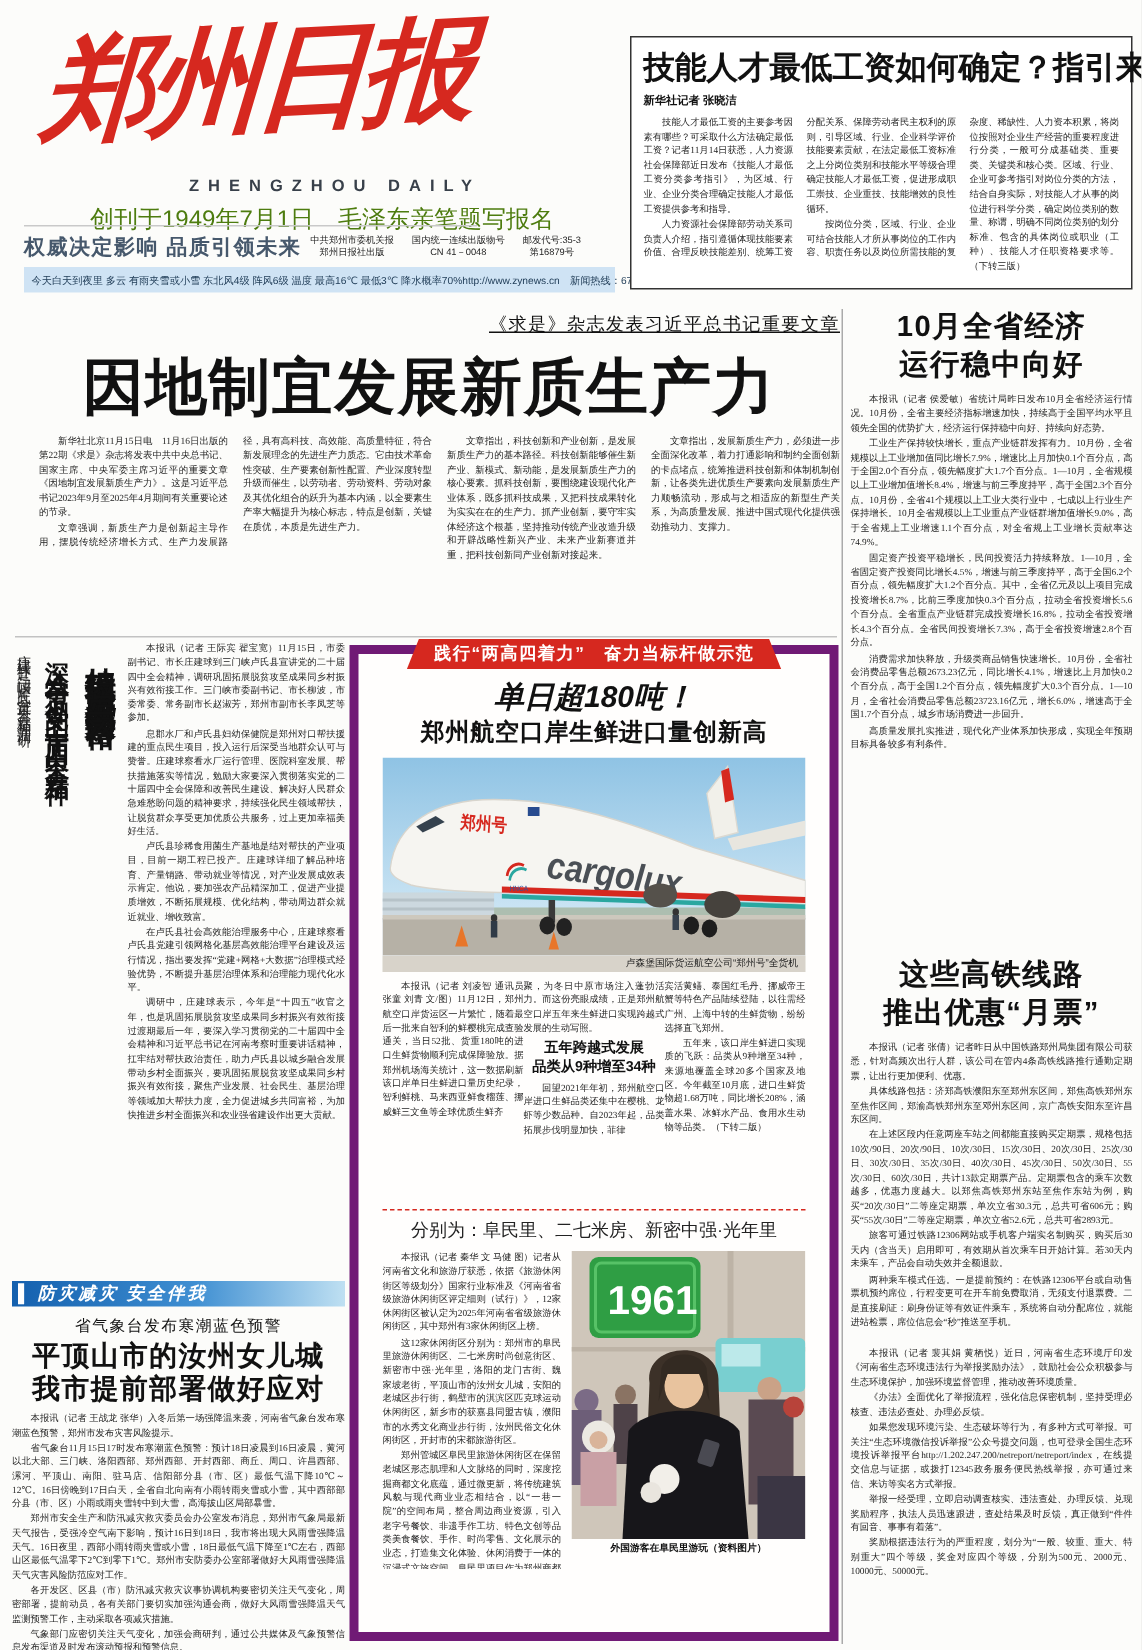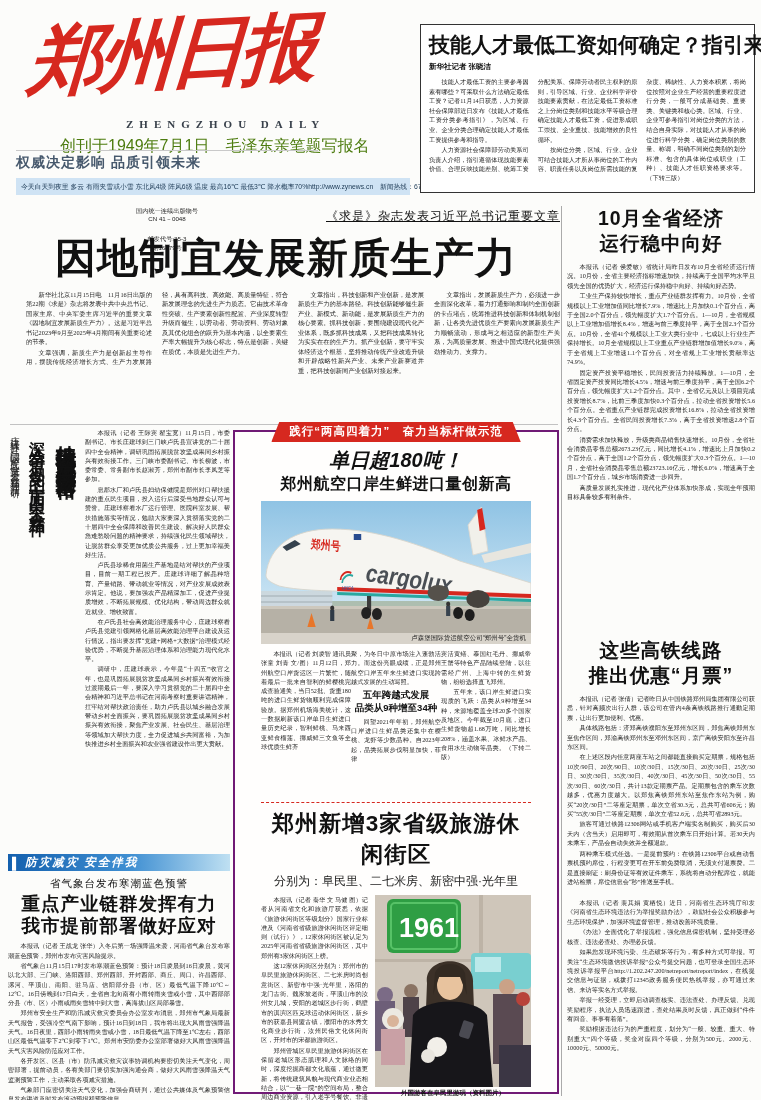--- a/index.html
+++ b/index.html
@@ -9,25 +9,25 @@
     background: #fcfcfa; overflow: hidden;
     font-family: "Liberation Sans", "DejaVu Sans", sans-serif; color:#111;
   }
   .bodytext { font-family: "Liberation Serif", "DejaVu Serif", serif; text-align: justify; color:#1d1d1d; }
   .bodytext p { text-indent: 2em; margin: 0 0 1px 0; }
   .cont p:first-child { text-indent: 0; }
 
   
   .logo { position:absolute; left:28px; top:16px; font-size:76px; line-height:1; font-weight:bold;
           color:#d6281f; font-style:italic; transform: rotate(-3deg) skewX(-6deg); letter-spacing:-5px; }
-  .logo-en { position:absolute; left:126px; top:118px; font-size:11px; font-weight:bold; letter-spacing:6px; color:#38404a;font-family:Liberation Serif, serif; }
+  .logo-en { position:absolute; left:126px; top:118px; font-size:11px; font-weight:bold; letter-spacing:6px; color:#38404a; }
   .founding { position:absolute; left:60px; top:136px; font-size:16px; color:#4d7c0f; }
 
   .slogan-row { position:absolute; left:16px; top:150px; width:302px; height:26px;
-                display:flex; gap:6px; border-top:1px solid #c9c9c9; padding-top:3px;flex-direction:column;}
+                display:flex; align-items:center; gap:6px; border-top:1px solid #c9c9c9; padding-top:3px;}
   .slogan { font-size:14px; font-weight:bold; color:#46586c; letter-spacing:1px; white-space:nowrap; }
   .pubcol { display:flex; flex-direction:column; line-height:1.35; text-align:center; font-size:6.2px; color:#222; white-space:nowrap;}
   .sepline { width:1px; height:15px; background:#999; }
 
   .weather { position:absolute; left:16px; top:178px; width:394px; height:17px; background:#cfe3f4;
              display:flex; align-items:center; justify-content:space-between; font-size:6.8px; color:#1d3a55; padding:0 5px; white-space:nowrap;}
 
   .datebox { position:absolute; left:323px; top:22px; width:92px; height:154px; border:1px solid #666;
              background:#fff; display:flex; flex-direction:column; align-items:center; padding-top:3px; }
   .db-ym  { font-size:12px; font-weight:bold; letter-spacing:1px; border-bottom:1px solid #bbb; padding-bottom:2px; width:80px; text-align:center;}
@@ -68,21 +68,21 @@
   .banner-blue { margin-top:6px; height:17px; background:linear-gradient(90deg,#1460ae,#3f8fd2 55%,#bfe0f2);
                  color:#fff; font-weight:bold; font-style:italic; font-size:11.5px; display:flex; align-items:center;
                  padding-left:4px; letter-spacing:2px;}
   .banner-blue .bar { font-style:normal; margin-right:3px; }
 
   .cw-kicker { text-align:center; font-size:10.5px; letter-spacing:1px; margin-top:6px;}
   .cw-title  { text-align:center; font-size:18.5px; font-weight:bold; line-height:1.2; margin:2px 0 4px; letter-spacing:1px;}
   .cw-body   { font-size:6.2px; line-height:1.5; height:164px; overflow:hidden;}
 
   
-  .midbox { position:absolute; left:233px; top:430px; width:326px; height:664px; border:2px solid #701a75; background:#fffefd; padding:0 26px;}
+  .midbox { position:absolute; left:233px; top:430px; width:326px; height:664px; border:6px solid #701a75; background:#fffefd; padding:0 16px;}
   .midbanner { position:absolute; top:-10px; left:50%; transform:translateX(-50%); background:#d6281f; color:#fff;
                font-size:11.5px; font-weight:bold; padding:2px 18px 3px; white-space:nowrap;
                clip-path: polygon(8px 0, calc(100% - 8px) 0, 100% 100%, 0 100%); letter-spacing:1px;}
   .cargo-title1 { text-align:center; font-size:20px; font-weight:bold; margin-top:15px;font-style:italic;}
   .cargo-title2 { text-align:center; font-size:16px; font-weight:bold; letter-spacing:0.5px;}
   .cargo-photo { margin-top:6px; width:100%; height:132px; display:block;}
   .cargo-caption { background:#d8d3ca; font-size:6.5px; text-align:right; padding:1px 5px; color:#222;}
   .cargo-cols { display:flex; gap:0; margin-top:5px; height:146px; overflow:hidden; font-size:6.2px; line-height:1.5;}
   .cargo-col { flex:1; overflow:hidden;}
   .cargo-subhead { text-align:center; font-weight:bold; font-size:9.5px; line-height:1.3; margin:3px 0; font-family:"Liberation Sans",sans-serif;}
@@ -172,21 +172,21 @@
     </div>
 
     <div class="banner-blue">
       <span class="bar">▌</span>
       <span>防灾减灾 安全伴我</span>
     </div>
 
     <div>
       <div class="cw-kicker">省气象台发布寒潮蓝色预警</div>
       <div class="cw-title">
-        <div>重点产业链群发挥有力</div>
+        <div>平顶山市的汝州女儿城</div>
         <div>我市提前部署做好应对</div>
       </div>
       <div class="cw-body bodytext">
           <p>本报讯（记者 王战龙 张华）入冬后第一场强降温来袭，河南省气象台发布寒潮蓝色预警，郑州市发布灾害风险提示。</p>
           <p>省气象台11月15日17时发布寒潮蓝色预警：预计18日凌晨到16日凌晨，黄河以北大部、三门峡、洛阳西部、郑州西部、开封西部、商丘、周口、许昌西部、漯河、平顶山、南阳、驻马店、信阳部分县（市、区）最低气温下降10℃～12℃。16日傍晚到17日白天，全省自北向南有小雨转雨夹雪或小雪，其中西部部分县（市、区）小雨或雨夹雪转中到大雪，高海拔山区局部暴雪。</p>
           <p>郑州市安全生产和防汛减灾救灾委员会办公室发布消息，郑州市气象局最新天气报告，受强冷空气南下影响，预计16日到18日，我市将出现大风雨雪强降温天气。16日夜里，西部小雨转雨夹雪或小雪，18日最低气温下降至1℃左右，西部山区最低气温零下2℃到零下1℃。郑州市安防委办公室部署做好大风雨雪强降温天气灾害风险防范应对工作。</p>
           <p>各开发区、区县（市）防汛减灾救灾议事协调机构要密切关注天气变化，周密部署，提前动员，各有关部门要切实加强沟通会商，做好大风雨雪强降温天气监测预警工作，主动采取各项减灾措施。</p>
           <p>气象部门应密切关注天气变化，加强会商研判，通过公共媒体及气象预警信息发布渠道及时发布滚动预报和预警信息。</p>
         </div>
     </div>
@@ -261,21 +261,20 @@
       </div>
       <div class="cargo-col bodytext cont">
           <p>宾活黄鳝、泰国红毛丹、挪威帝王蟹等特色产品陆续登陆，以往需经广州、上海中转的生鲜货物，纷纷选择直飞郑州。</p>
           <p>五年来，该口岸生鲜进口实现质的飞跃：品类从9种增至34种，来源地覆盖全球20多个国家及地区。今年截至10月底，进口生鲜货物超1.68万吨，同比增长208%，涵盖水果、冰鲜水产品、食用水生动物等品类。（下转二版）</p>
         </div>
     </div>
 
     <div class="red-dash"></div>
 
     <div>
-      <div class="street-title">郑州新增3家省级旅游休闲街区</div>
       <div class="street-sub">分别为：阜民里、二七米房、新密中强·光年里</div>
       <div class="street-flex">
         <div class="street-text bodytext">
             <p>本报讯（记者 秦华 文 马健 图）记者从河南省文化和旅游厅获悉，依据《旅游休闲街区等级划分》国家行业标准及《河南省省级旅游休闲街区评定细则（试行）》，12家休闲街区被认定为2025年河南省省级旅游休闲街区，其中郑州有3家休闲街区上榜。</p>
             <p>这12家休闲街区分别为：郑州市的阜民里旅游休闲街区、二七米房时尚创意街区、新密市中强·光年里，洛阳的龙门古街、魏家坡老街，平顶山市的汝州女儿城，安阳的老城区步行街，鹤壁市的淇滨区匹克球运动休闲街区，新乡市的获嘉县同盟古镇，濮阳市的水秀文化商业步行街，汝州民俗文化休闲街区，开封市的宋都旅游街区。</p>
             <p>郑州管城区阜民里旅游休闲街区在保留老城区形态肌理和人文脉络的同时，深度挖掘商都文化底蕴，通过微更新，将传统建筑风貌与现代商业业态相结合，以“一巷一院”的空间布局，整合周边商业资源，引入老字号餐饮、非遗手作工坊、特色文创等品类美食餐饮、手作、时尚零售、文化展示的业态，打造集文化体验、休闲消费于一体的沉浸式文旅空间。阜民里项目作为郑州商都历史文化区建设重点片区，文化“软实力”正在转换变为经济社会发展的“硬支撑”。</p>
             <p>二七米房位于郑州市二七区，是一个经过精心改造的城市创意街区。项目前身是粮食储备库，其通过“微改造、精提升”，既保留了原有建筑的特点，（下转二版）</p>
           </div>
         <div class="street-photo-wrap">
           <svg class="street-photo" viewBox="0 0 156 192" preserveAspectRatio="none">

